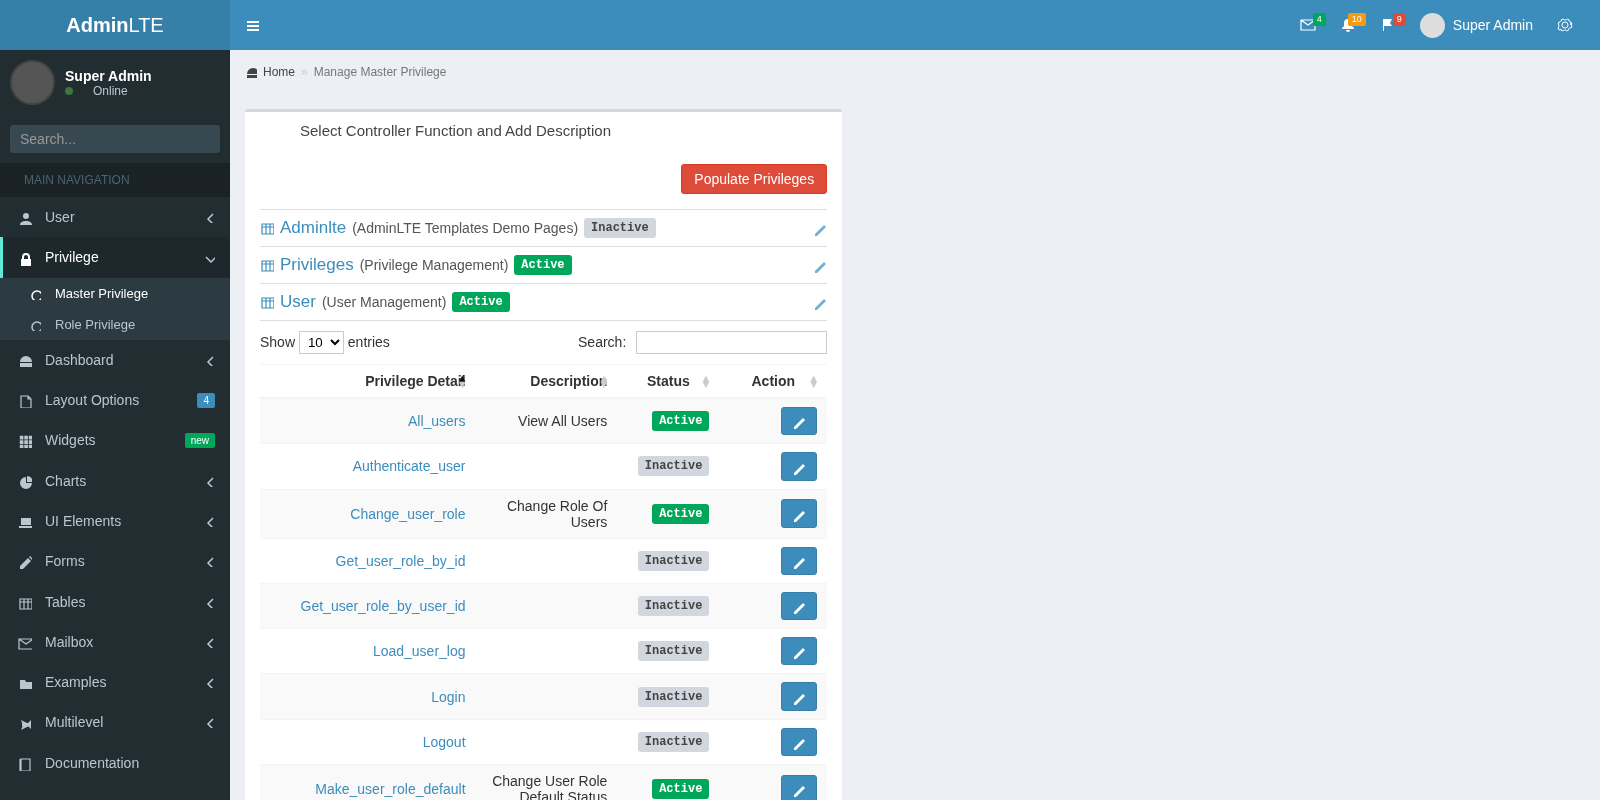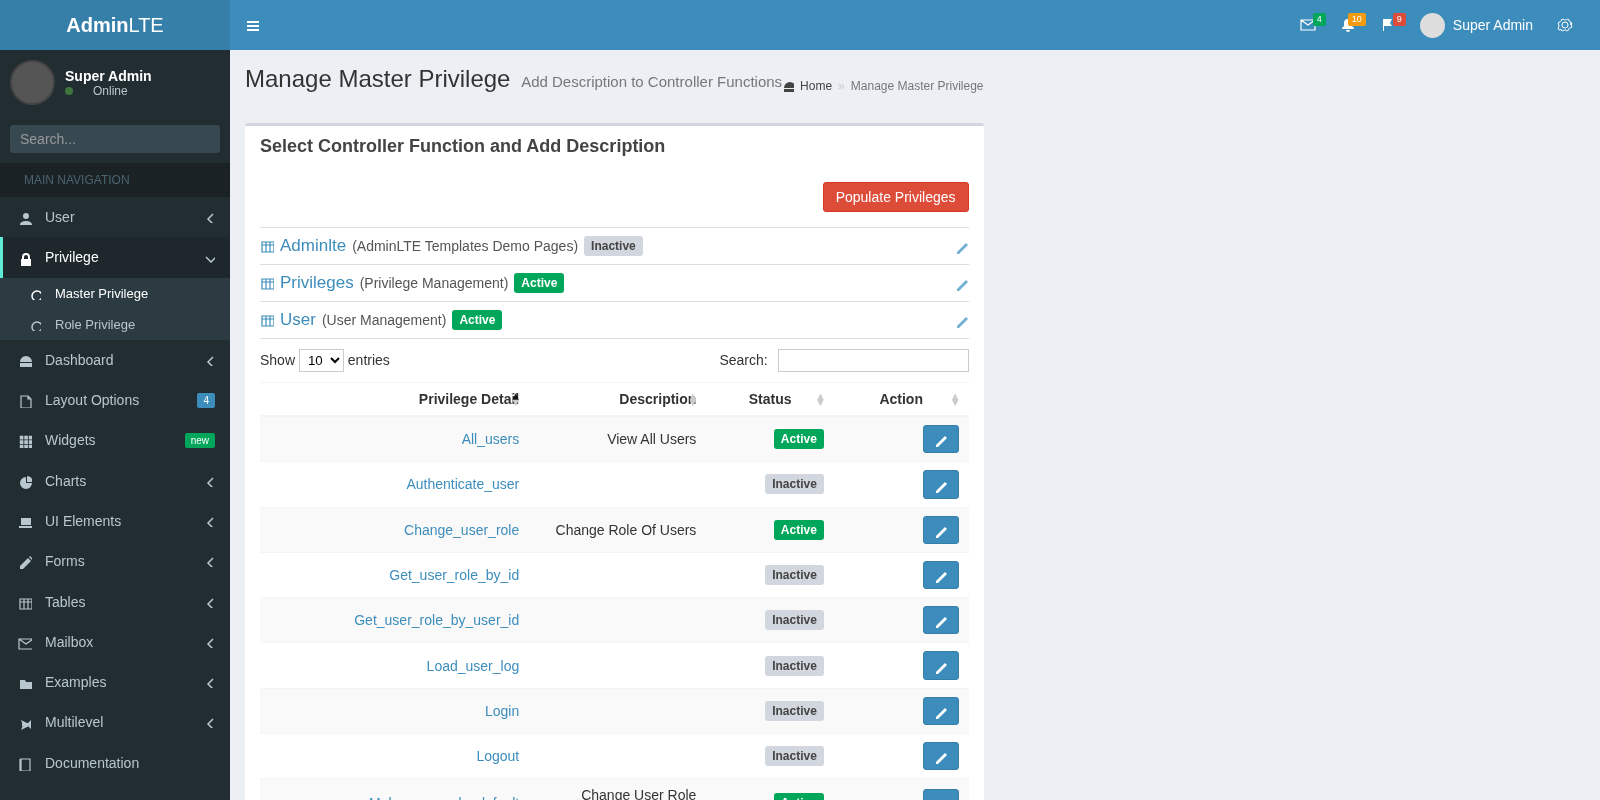--- a/index.html
+++ b/index.html
@@ -58,33 +58,33 @@
 .content-header h1 { font-size: 24px; font-weight: 500; color: #333; }
 .content-header h1 small { font-size: 15px; color: #777; font-weight: 300; margin-left: 4px; }
 .breadcrumb { font-size: 12px; color: #444; display: flex; gap: 6px; align-items: center; }
 .breadcrumb .sep { color: #ccc; }
 .breadcrumb a { color: #444; text-decoration: none; }
 .breadcrumb .active-crumb { color: #777; }
 
 .content { padding: 15px; }
 .box { background: #fff; border-top: 3px solid #d2d6de; border-radius: 3px; box-shadow: 0 1px 1px rgba(0,0,0,.1); }
 .box-header { padding: 10px 15px; border-bottom: 0; color: #444; }
-.box-title { font-size: 18px; font-weight: 700; }
+.box-title { font-size: 15px; font-weight: 400; margin-left: 40px; }
 .box-body { padding: 15px; }
 
 .btn { display: inline-block; padding: 6px 12px; font-size: 14px; border-radius: 3px; border: 1px solid transparent; cursor: pointer; text-align: center; }
 .btn-danger { background: #dd4b39; color: #fff; border-color: #d73925; }
 .btn-primary-sm { background: #3c8dbc; color: #fff; border-color: #367fa9; padding: 5px 10px; }
 .text-right { text-align: right; }
 
 .panel-line { border-bottom: 1px solid #ddd; padding: 8px 0; display: flex; align-items: center; gap: 6px; }
 .panel-line:first-of-type { border-top: 1px solid #ddd; margin-top: 15px; }
 .panel-title-link { color: #3c8dbc; font-size: 17px; font-weight: 500; text-decoration: none; }
 .panel-note { color: #555; font-size: 14px; }
-.label { display: inline-block; padding: 3px 7px; font-size: 12px; border-radius: 3px; color: #fff; font-weight: 600; }
+.label { display: inline-block; padding: 3px 7px; font-size: 12px; border-radius: 3px; color: #fff; font-weight: 600; font-family: Liberation Mono, monospace; }
 .label-default { background: #d2d6de; color: #444; }
 .label-success { background: #00a65a; }
 .panel-edit { margin-left: auto; color: #72afd2; cursor: pointer; }
 
 .dt-top { display: flex; justify-content: space-between; align-items: center; margin: 10px 0; font-size: 14px; color: #333; }
 .dt-length select { border: 1px solid #ccc; padding: 2px 4px; background: #fff; }
 .dt-filter input { border: 1px solid #ccc; padding: 3px 6px; margin-left: 6px; }
 
 table.data { width: 100%; border-collapse: collapse; }
 table.data th, table.data td { padding: 8px 10px; border-top: 1px solid #f4f4f4; text-align: right; }
@@ -421,24 +421,20 @@
               </svg></span>
             <span>Documentation</span>
           </a>
         </li>
     </ul>
 
   </aside>
 
   <div class="content-wrapper">
     <section class="content-header">
-      <h1>
-        <span>Manage Master Privilege</span>
-        <small>Add Description to Controller Functions</small>
-      </h1>
       <div class="breadcrumb">
         <svg class="icon-svg icon-sm">
             <use href="#i-dashboard"></use>
           </svg>
         <a href="#">Home</a>
         <span class="sep">»</span>
         <span class="active-crumb">Manage Master Privilege</span>
       </div>
     </section>
 

